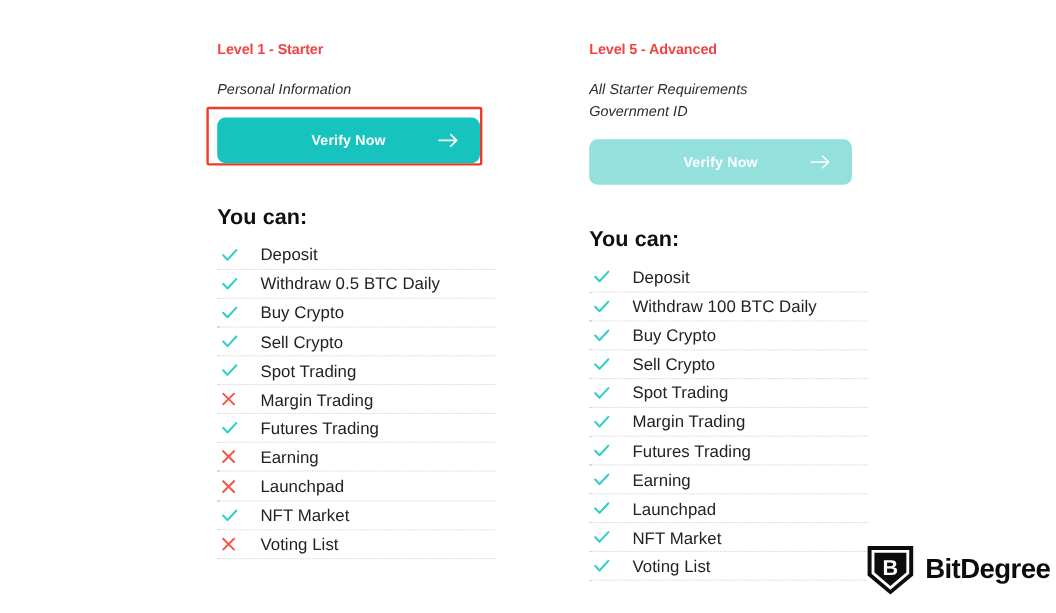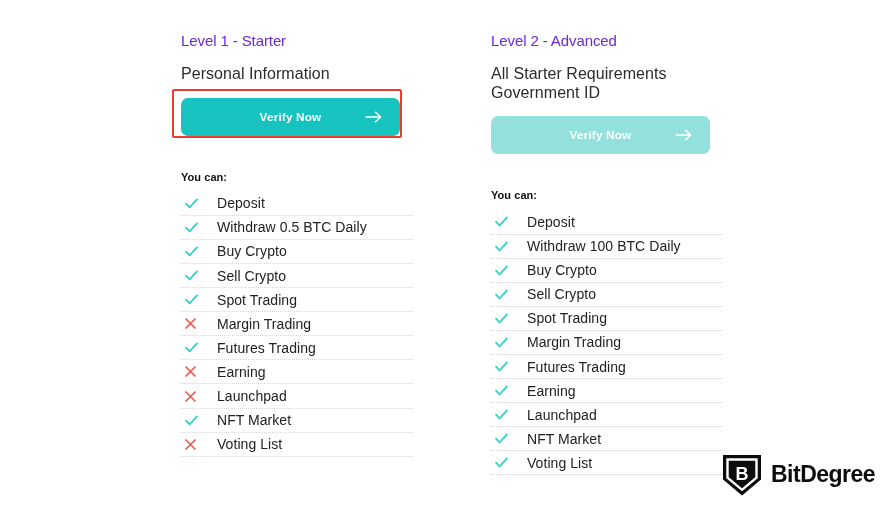--- a/index.html
+++ b/index.html
@@ -31,40 +31,41 @@
   }
 
   .col {
     width: 310px;
     box-sizing: border-box;
   }
   .col.col-left  { margin-left: 181px; }
   .col.col-right { margin-left: 0px; }
 
   .level-title {
-    font-size: 15px;
-    font-weight: normal;
+    font-size: 12px;
+    font-weight: bold;
     letter-spacing: -0.1px;
-    color: #6d28d9;
+    color: #ef4444;
     margin: 0;
     padding-top: 31px;
     line-height: 20px;
   }
 
   .req-list {
     list-style: none;
     margin: 0;
     padding: 0;
     margin-top: 14px;
   }
   .req-list li {
-    font-size: 16px;
+    font-size: 12px;
     color: #2c2c2c;
     line-height: 18.7px;
     letter-spacing: 0.05px;
+    font-style: italic;
   }
 
   .btn-wrap {
     position: relative;
     margin-top: 14px;
     height: 52px;
   }
 
   .verify-btn {
     position: relative;
@@ -106,21 +107,21 @@
     width: 226px;
     height: 45px;
     border: 2.5px solid #ef3b2b;
     border-radius: 2px;
     box-sizing: content-box;
     pointer-events: none;
   }
 
   .you-can {
     margin-top: 21px;
-    font-size: 11px;
+    font-size: 18px;
     font-weight: bold;
     color: #101010;
     letter-spacing: 0.05px;
   }
 
   .feature-list {
     list-style: none;
     margin: 0;
     padding: 0;
     margin-top: 9px;
@@ -279,21 +280,21 @@
                 <path d="M1 1 L10 10 M10 1 L1 10" fill="none" stroke="#f1574a" stroke-width="1.7" stroke-linecap="round"></path>
               </svg>
             </span>
             <span class="label">Voting List</span>
           </li>
         </ul>
     </div>
 
     <div class="col col-right">
 
-      <h2 class="level-title">Level 2 - Advanced</h2>
+      <h2 class="level-title">Level 5 - Advanced</h2>
 
       <ul class="req-list">
         <li>All Starter Requirements</li>
         <li>Government ID</li>
       </ul>
 
       <div class="btn-wrap">
         <button class="verify-btn muted" style="background: rgb(148, 224, 220);">
           <span class="btn-label">Verify Now</span>
           <span class="arrow-icon">

